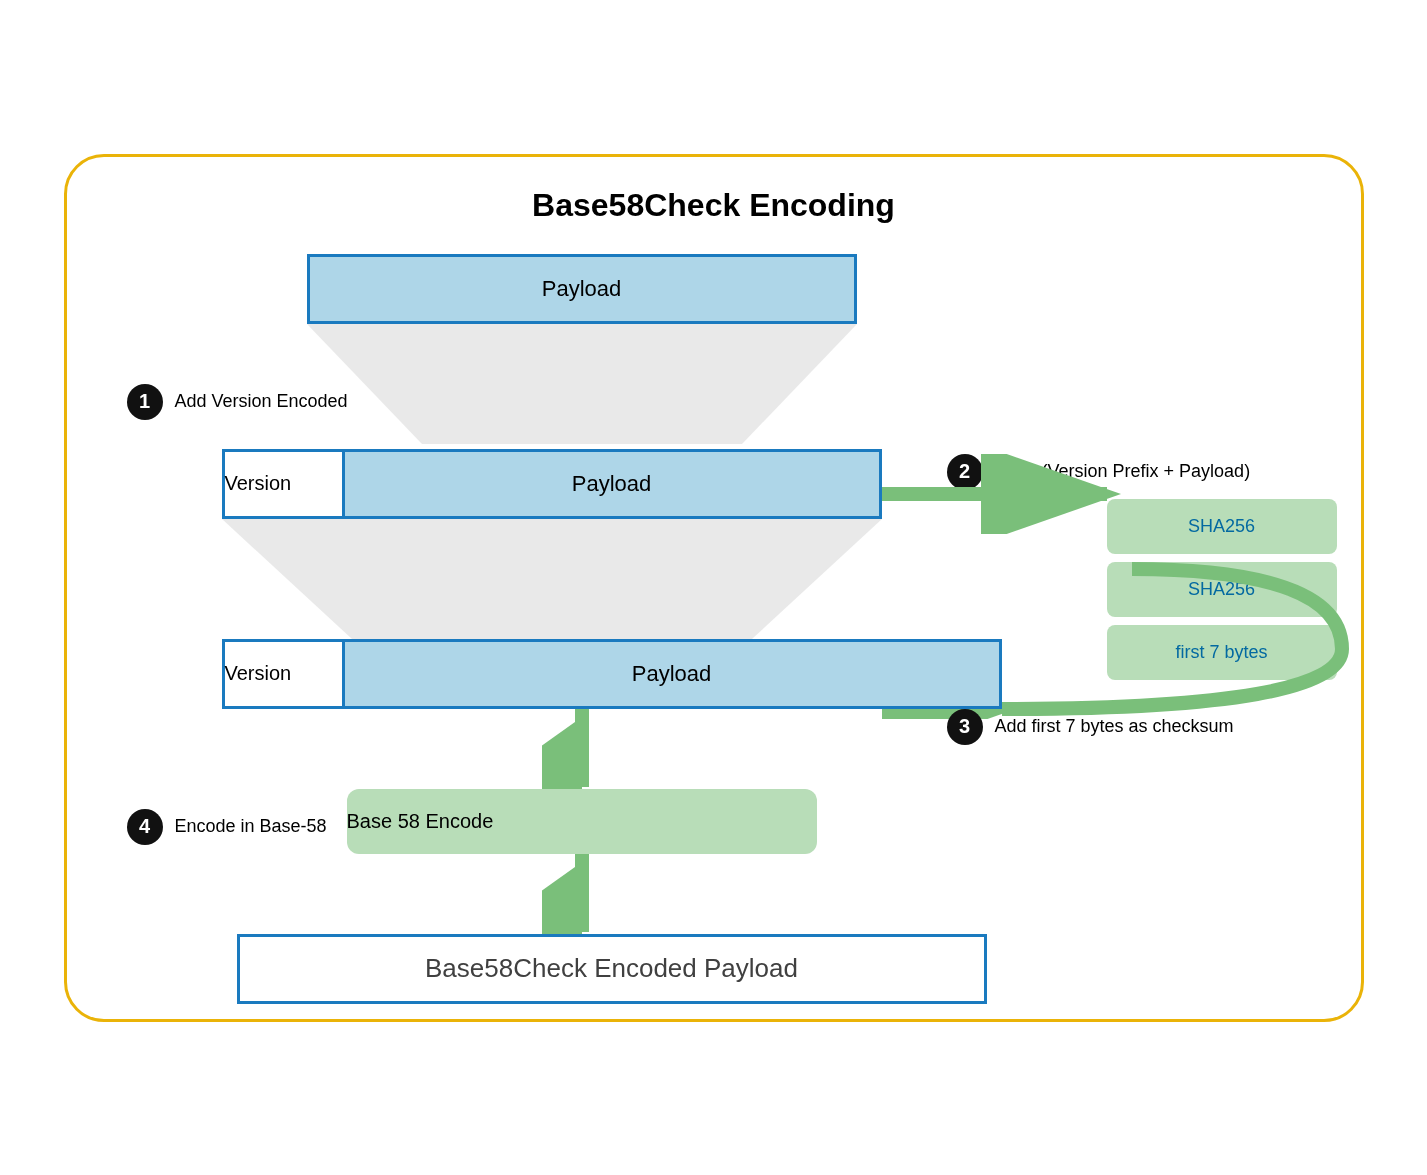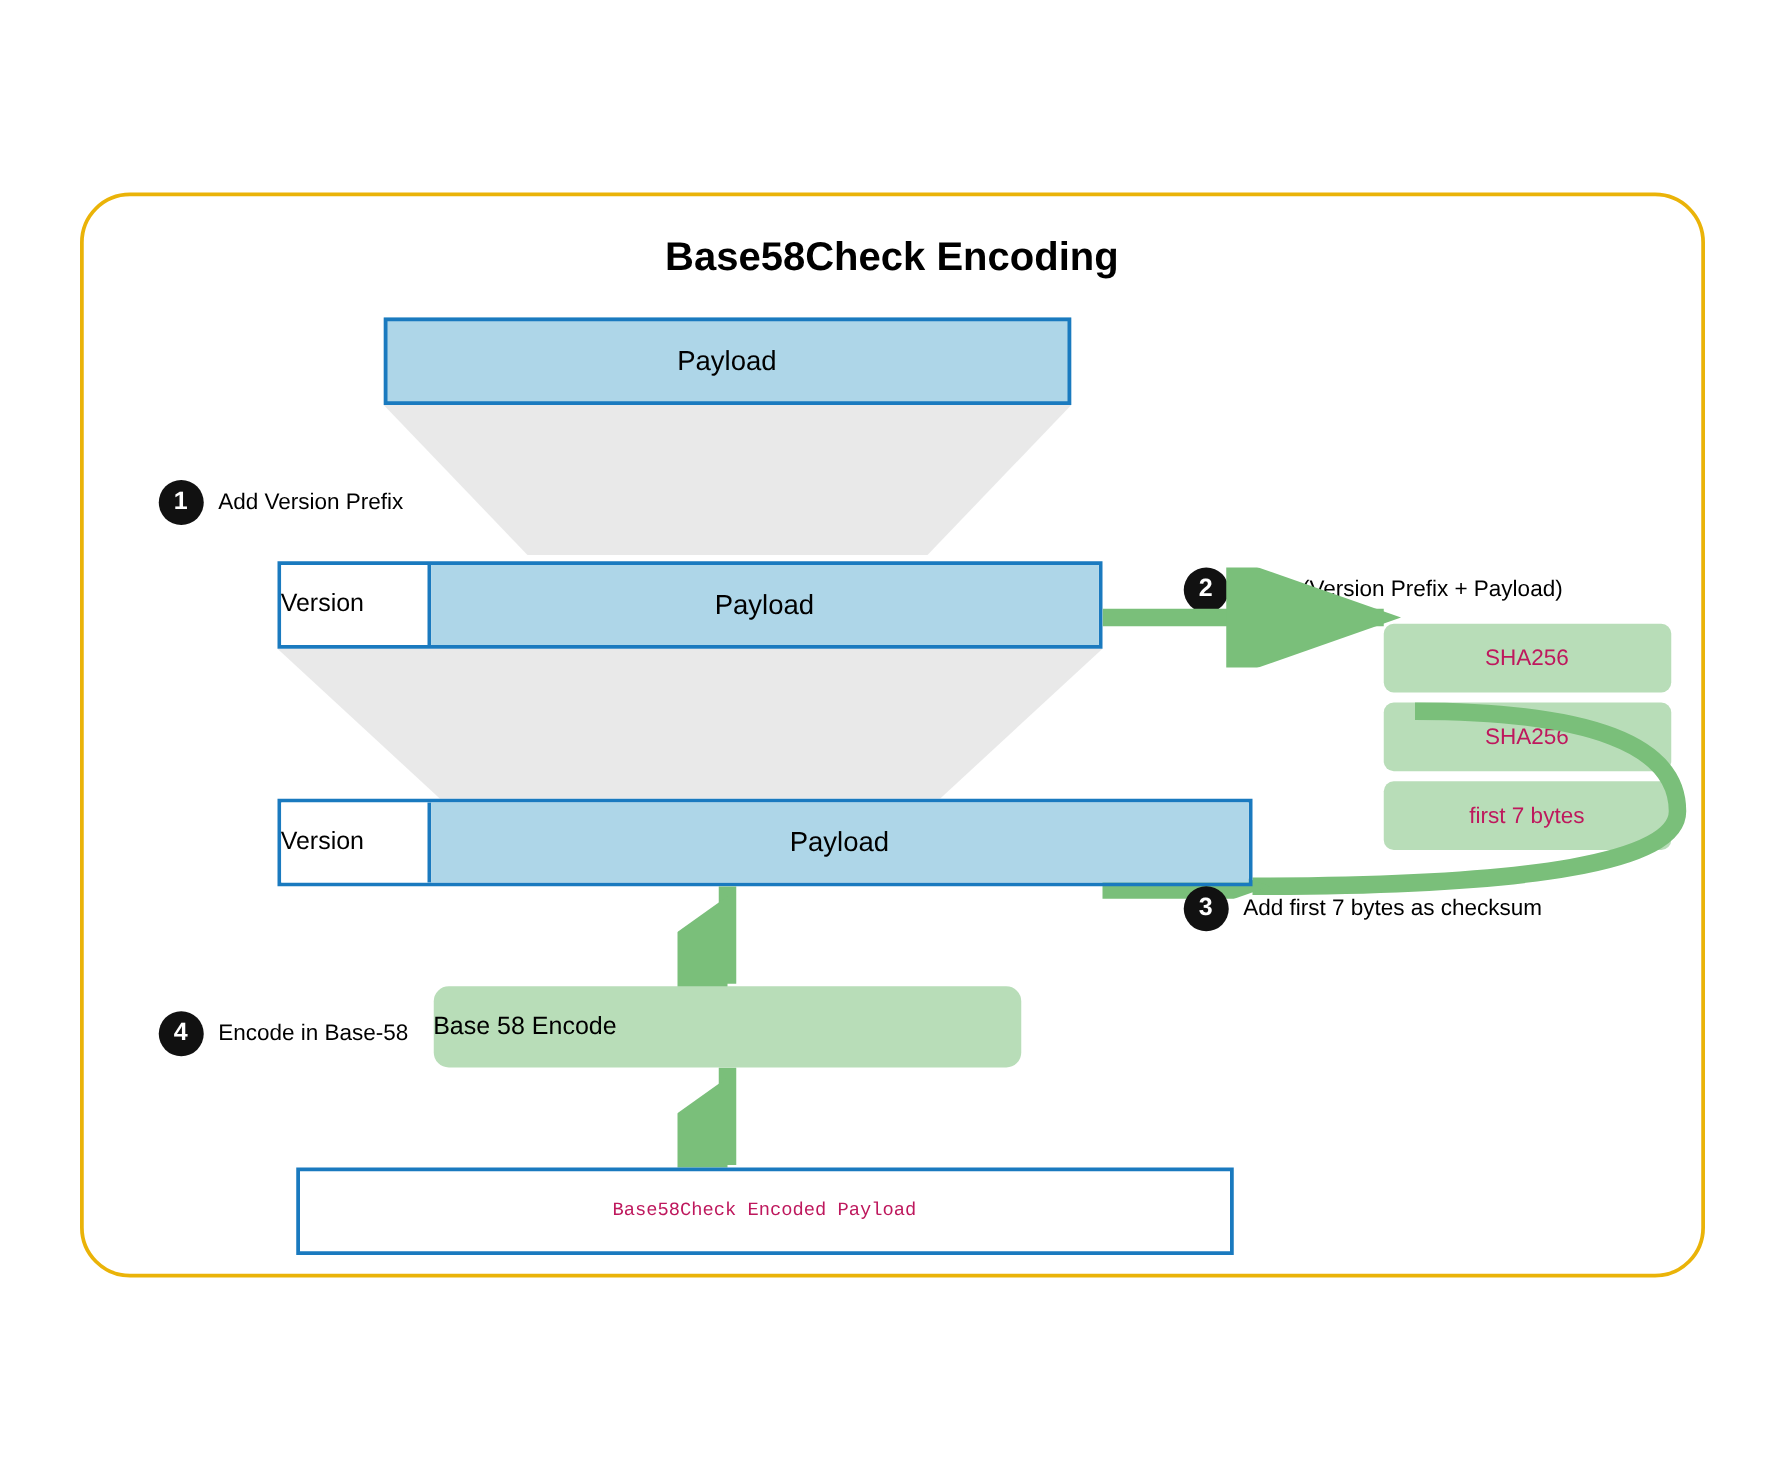--- a/index.html
+++ b/index.html
@@ -142,21 +142,21 @@
     }
     .sha-box {
       width: 230px;
       height: 55px;
       background: #b8ddb8;
       border-radius: 8px;
       display: flex;
       align-items: center;
       justify-content: center;
       font-size: 18px;
-      color: #be185d;
+      color: #0369a1;
     }
     
     .arrow-right-svg {
       position: absolute;
       top: 200px;
       left: 775px;
       width: 240px;
       height: 80px;
     }
     
@@ -221,23 +221,22 @@
       position: absolute;
       top: 680px;
       left: 130px;
       width: 750px;
       height: 70px;
       background: #fff;
       border: 3px solid #1a7abf;
       display: flex;
       align-items: center;
       justify-content: center;
-      font-size: 15px;
-      color: #be185d;
-      font-family: Liberation Mono, monospace;
+      font-size: 26px;
+      color: #404040;
     }
   </style>
 </head>
 <body>
 
 <div class="outer-container">
   <div class="main-title">Base58Check Encoding</div>
 
   <div class="diagram">
 
@@ -248,21 +247,21 @@
     <div class="trapezoid-area">
       <svg class="trapezoid-svg" viewBox="0 0 550 120" preserveAspectRatio="none">
         <polygon points="0,0 550,0 435,120 115,120" fill="#e0e0e0" opacity="0.7"></polygon>
       </svg>
     </div>
 
     <div class="step1-label">
       <div class="step-circle">
         <span>1</span>
       </div>
-      <span>Add Version Prefix</span>
+      <span>Add Version Encoded</span>
     </div>
 
     <div class="version-payload-row">
       <div class="version-box">
         <span>Version</span>
       </div>
       <div class="payload-box-blue">
         <span>Payload</span>
       </div>
     </div>

